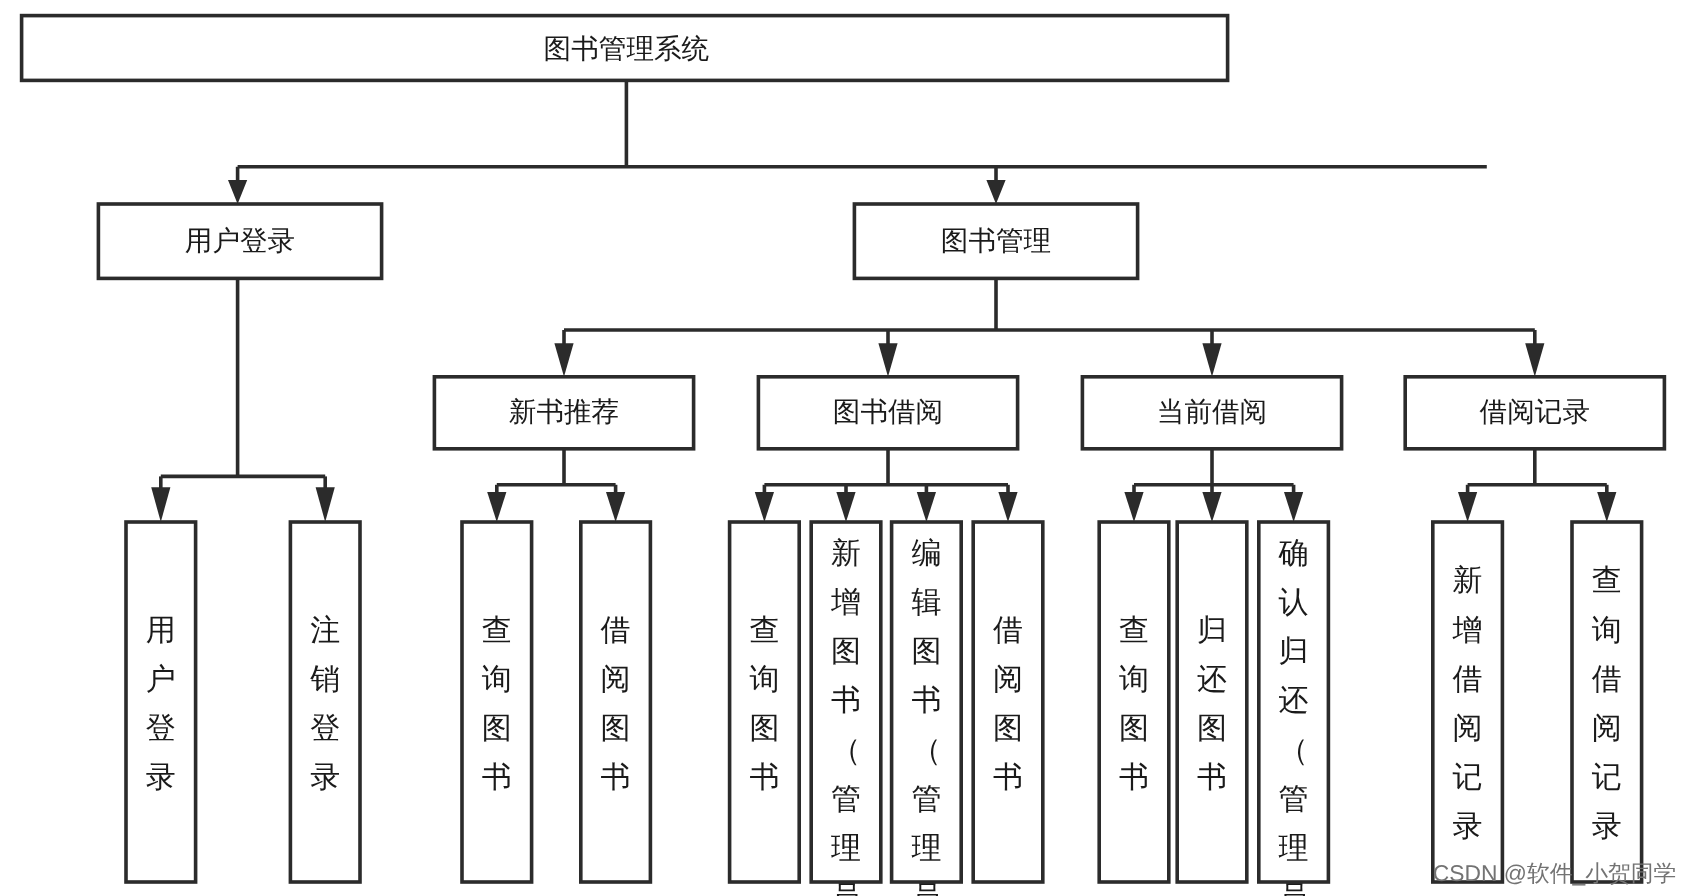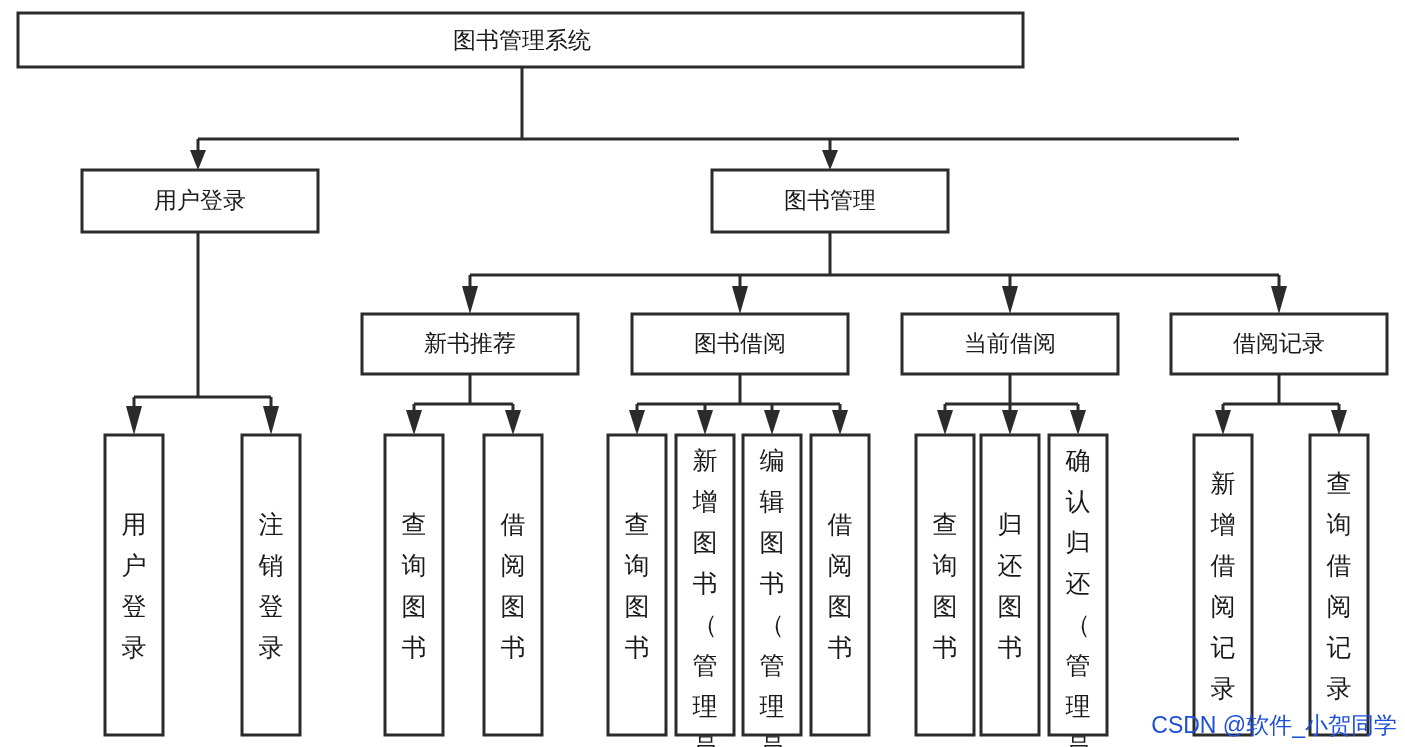--- a/index.html
+++ b/index.html
@@ -44,22 +44,22 @@
   }
   .arrow-head {
     fill: #2b2b2b;
     stroke: none;
   }
   .watermark {
     position: absolute;
     right: 8px;
     bottom: 6px;
     font-family: "Liberation Sans", "DejaVu Sans", sans-serif;
-    font-size: 23px;
-    color: #1d4ed8;
+    font-size: 19px;
+    color: #737373;
     white-space: nowrap;
     pointer-events: none;
   }
 </style>
 </head>
 <body>
 
 <svg id="diagram" viewBox="0 0 1405 747">
 
   <g>

